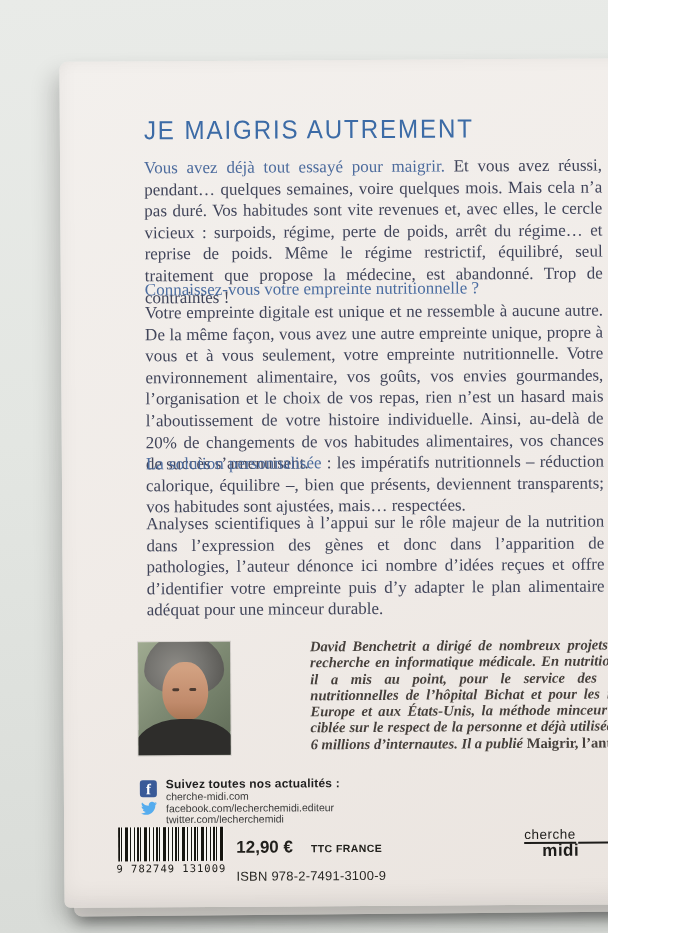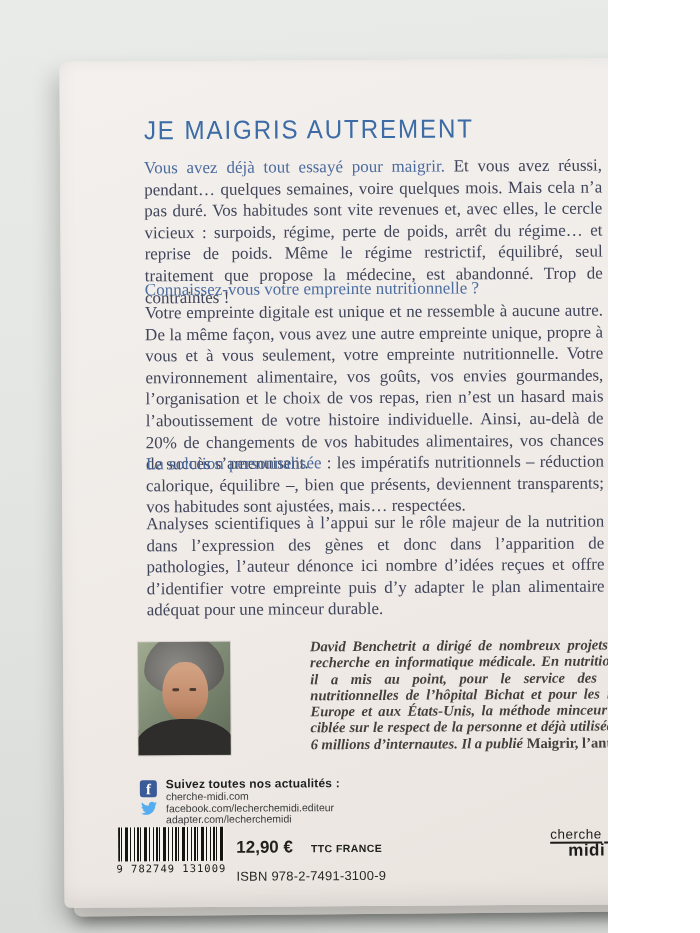--- a/index.html
+++ b/index.html
@@ -103,21 +103,21 @@
     font-family:"DejaVu Sans Mono", monospace;
     font-size:10.5px; color:#22211d; letter-spacing:1px; text-align:center;
   }
 
   .price-block { position:absolute; left:172px; top:777px; color:#22211d; }
   .price-line { display:flex; align-items:baseline; gap:18px; }
   .price-amount { font-size:17px; font-weight:bold; }
   .price-tax { font-size:10.5px; font-weight:bold; letter-spacing:.4px; }
   .isbn { font-size:13px; margin-top:11px; color:#2a2925; letter-spacing:.2px; }
 
-  .logo { position:absolute; left:486px; top:768px; width:96px; color:#1d1c1a; }
+  .logo { position:absolute; left:460px; top:768px; width:96px; color:#1d1c1a; }
   .logo-line1 { display:flex; align-items:flex-end; }
   .logo-top { font-size:13.5px; letter-spacing:.5px; border-bottom:2px solid #1d1c1a; padding-bottom:0; }
   .logo-rule { flex:1; border-bottom:2px solid #1d1c1a; height:1px; margin-left:2px; }
   .logo-bottom { font-size:17px; font-weight:bold; letter-spacing:.5px; margin-top:-3px; margin-left:18px; }
 
   .credits {
     position:absolute; left:572px; top:598px; width:262px; height:12px;
     transform:rotate(-90deg); transform-origin:top left;
     font-size:7.5px; color:#3a3a37; letter-spacing:.2px; white-space:nowrap;
   }
@@ -165,21 +165,21 @@
       <div class="fb-icon">f</div>
       <div class="tw-icon">
         <svg viewBox="0 0 24 24" width="20" height="16">
             <path fill="#55acee" d="M23.95 4.57c-.89.39-1.83.66-2.82.78 1.01-.61 1.79-1.57 2.16-2.72-.95.55-2 .96-3.13 1.18-.9-.96-2.17-1.56-3.59-1.56-2.72 0-4.92 2.2-4.92 4.92 0 .39.04.76.13 1.12C7.69 8.09 4.07 6.13 1.64 3.16c-.43.72-.67 1.56-.67 2.48 0 1.71.87 3.21 2.19 4.1-.81-.03-1.57-.25-2.23-.62v.06c0 2.39 1.69 4.37 3.95 4.83-.41.11-.85.17-1.3.17-.31 0-.61-.03-.92-.09.63 1.95 2.45 3.38 4.6 3.42-1.68 1.32-3.81 2.1-6.1 2.1-.39 0-.78-.02-1.17-.07 2.19 1.39 4.77 2.21 7.56 2.21 9.05 0 14-7.5 14-13.99 0-.21 0-.42-.02-.63.96-.69 1.8-1.56 2.46-2.55z"></path>
           </svg>
       </div>
       <div class="social-text">
         <div class="social-heading">Suivez toutes nos actualités :</div>
         <div class="social-link">cherche-midi.com</div>
         <div class="social-link">facebook.com/lecherchemidi.editeur</div>
-        <div class="social-link">adapter.com/lecherchemidi</div>
+        <div class="social-link">twitter.com/lecherchemidi</div>
       </div>
     </div>
 
     <div class="barcode-block">
       <div class="bars"></div>
       <div class="bar-digits">9 782749 131009</div>
     </div>
 
     <div class="price-block">
       <div class="price-line">

